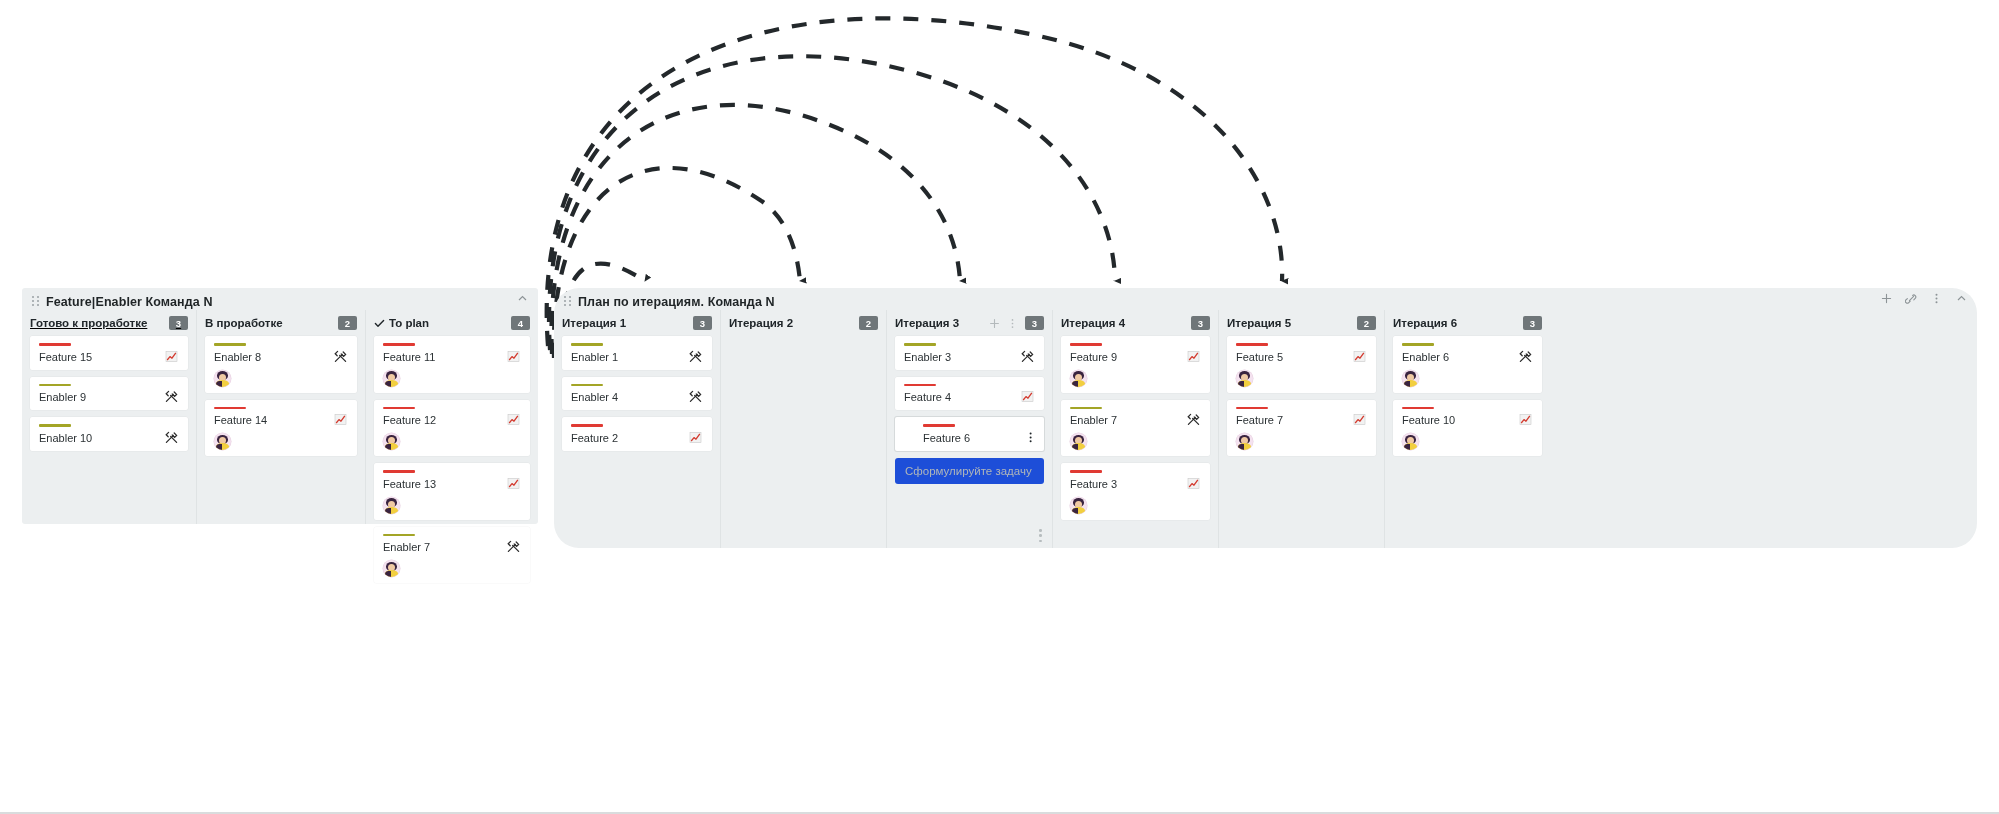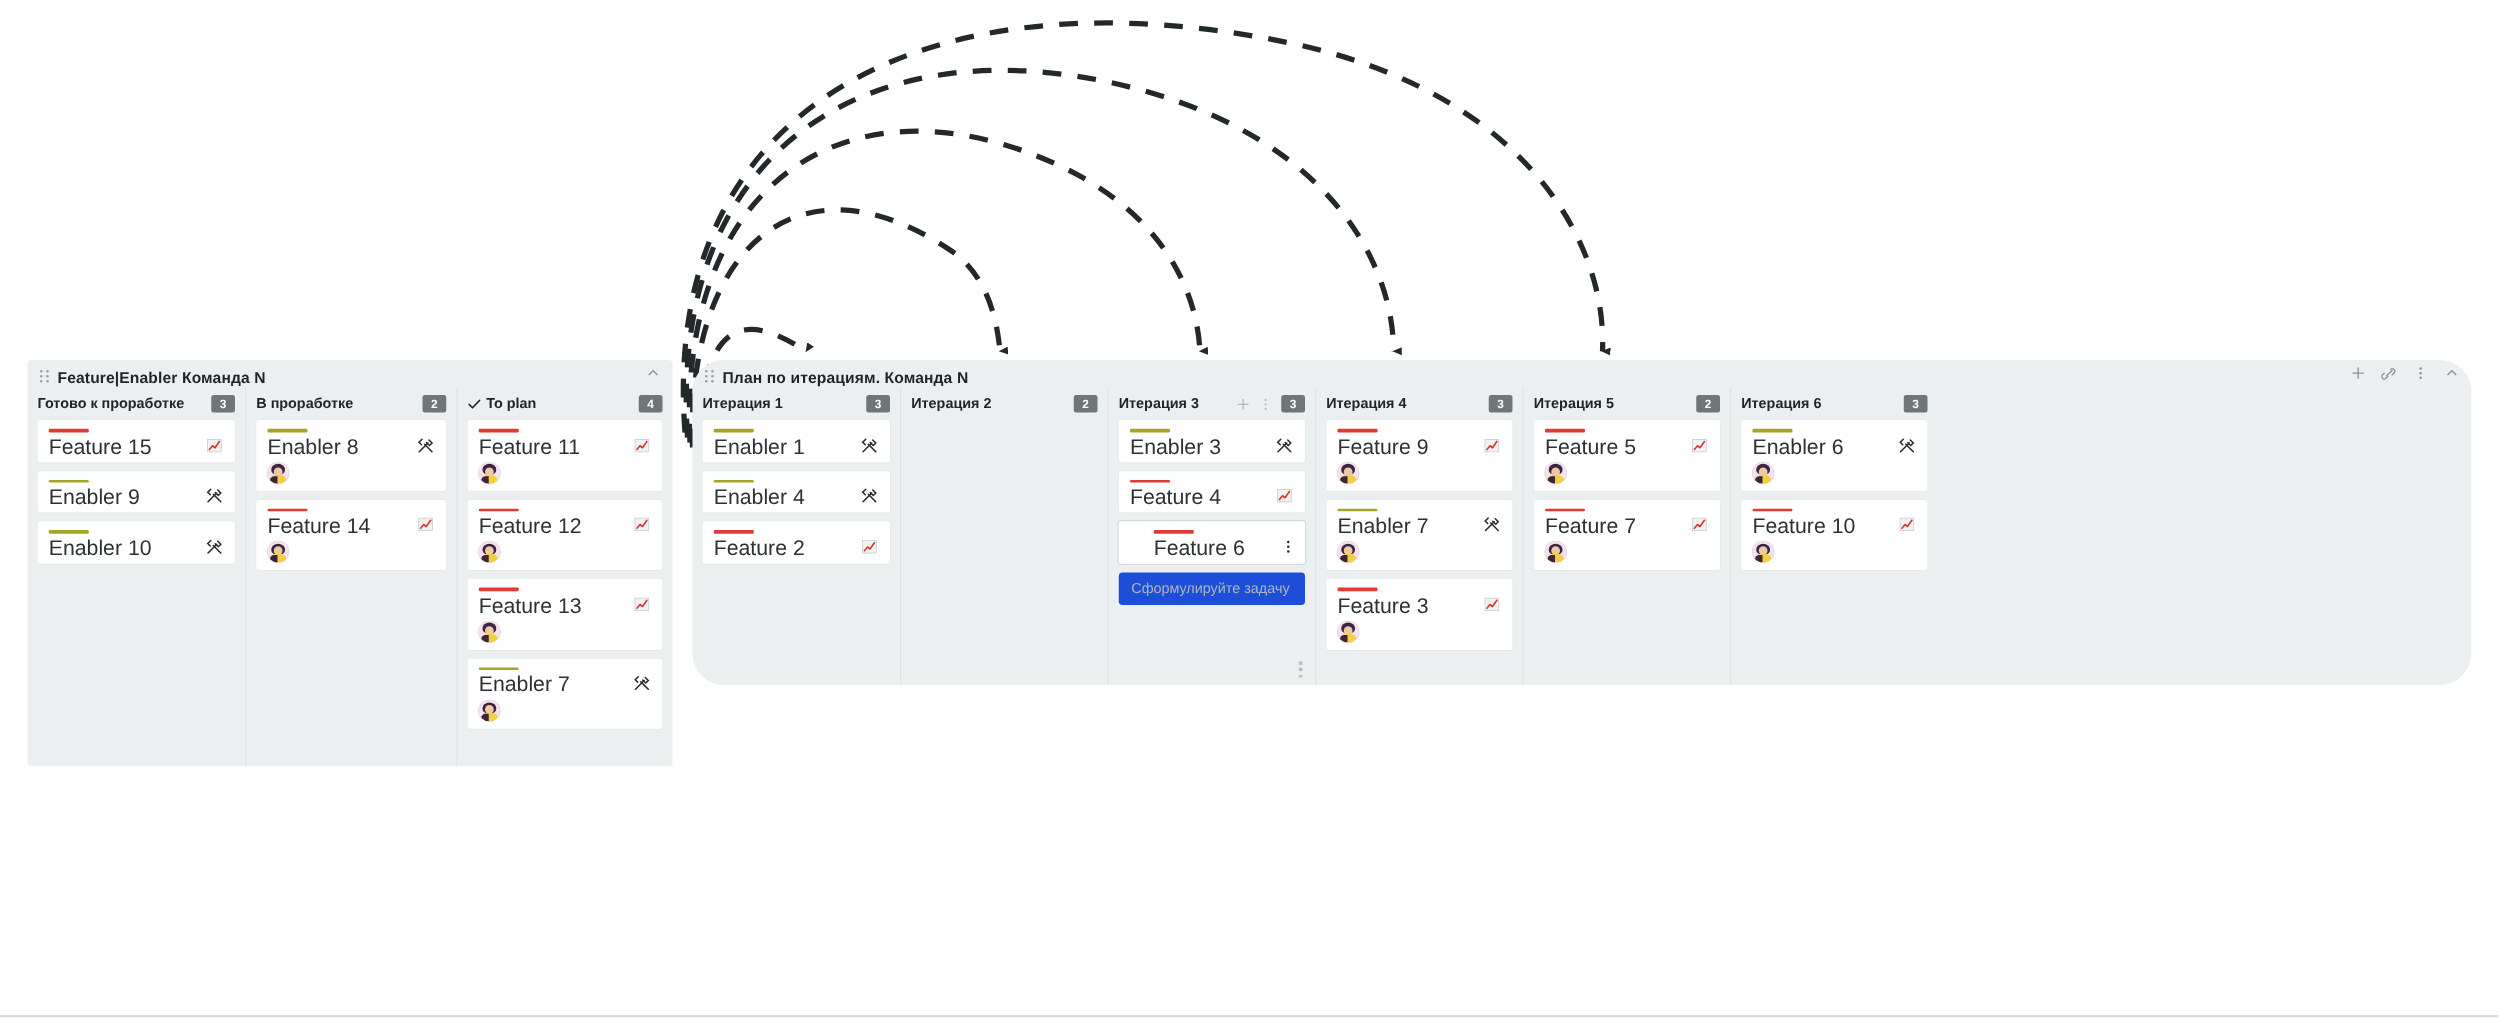--- a/index.html
+++ b/index.html
@@ -89,21 +89,21 @@
     margin-bottom:7px;
     box-shadow:0 0 0 .5px rgba(0,0,0,.04);
   }
   .card .bar{
     width:32px;height:2.5px;border-radius:1px;margin-bottom:5px;
   }
   .bar.feature{background:#e03a33;}
   .bar.enabler{background:#a3a526;}
   .card-row{display:flex;align-items:flex-start;}
   .card-title{
-    font-size:17px;color:#2b3134;line-height:13px;flex:1;white-space:nowrap;
+    font-size:11px;color:#2b3134;line-height:13px;flex:1;white-space:nowrap;
   }
   .card-ic{width:15px;height:15px;flex:none;margin-top:-2px;}
   .card-ic svg{display:block;width:15px;height:15px;}
   .avatar{
     width:17px;height:17px;border-radius:50%;margin-top:6px;
     background:#f4e2ef;position:relative;overflow:hidden;
     box-shadow:0 0 0 .5px #e6cfe0;
   }
   .avatar .hair{
     position:absolute;left:3px;top:1.5px;width:11px;height:9px;
@@ -146,21 +146,21 @@
     </defs>
     <g fill="none" stroke="#23282b" stroke-width="4.2" stroke-dasharray="15 13" stroke-linecap="butt" marker-end="url(#ah)">
       <path d="M557,362 C562,268 585,242 645,281"></path>
       <path d="M554,358 C549,196 640,120 760,200 C786,217 797,248 800,281"></path>
       <path d="M552,354 C542,150 672,62 830,125 C924,162 957,226 960,281"></path>
       <path d="M550,350 C534,106 712,14 920,74 C1060,115 1114,206 1115,281"></path>
       <path d="M548,346 C527,70 760,-22 1030,34 C1215,72 1286,190 1282,281"></path>
     </g>
   </svg>
 
-  <div class="board" style="left:22px;top:288px;width:516px;height:325px;">
+  <div class="board" style="left:22px;top:288px;width:516px;height:236px;">
     <div class="board-head">
       <span class="grip">
         <i></i>
           <i></i>
           <i></i>
           <i></i>
           <i></i>
           <i></i>
       </span>
       <span class="board-title">Feature|Enabler Команда N</span>
@@ -168,21 +168,21 @@
         <span class="tool">
           <svg viewBox="0 0 13 13">
               <path d="M3 8 L6.5 4.6 L10 8" fill="none" stroke="currentColor" stroke-width="1.2"></path>
             </svg>
         </span>
       </span>
     </div>
 
     <div class="cols">
 
-      <div class="col" style="width:174px;">
+      <div class="col" style="width:174px;text-decoration:underline;">
         <div class="col-head">
           <span>Готово к проработке</span>
           <span class="col-head-sp"></span>
           <span class="badge">3</span>
         </div>
         <div class="col-body">
           <div class="card">
             <div class="bar feature"></div>
             <div class="card-row">
               <span class="card-title">Feature 15</span>

